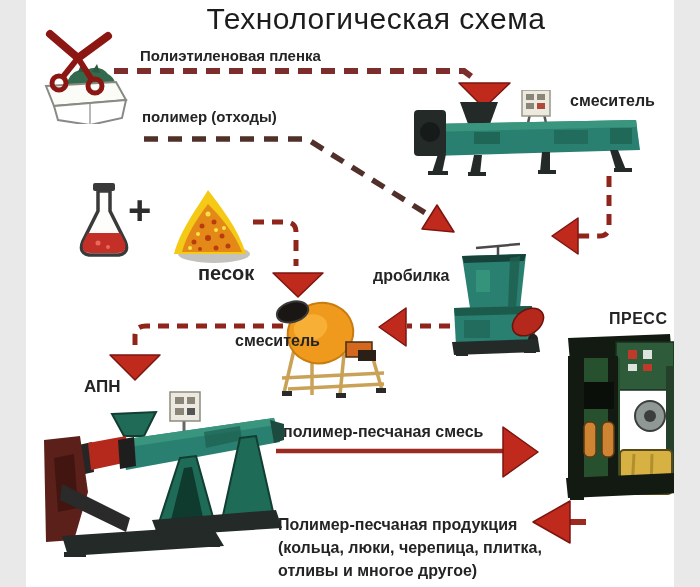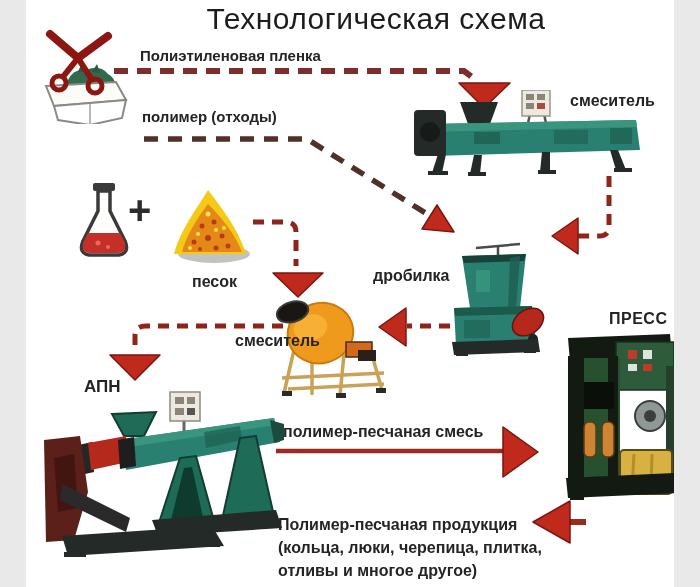--- a/index.html
+++ b/index.html
@@ -14,21 +14,21 @@
   .label{
     position:absolute;font-weight:700;color:var(--c-text_dark,#242424);
     font-size:15px;line-height:19px;white-space:pre-line;z-index:5;
   }
   .lbl-film{left:86px;top:46px;margin-left:28px;}
   .lbl-waste{left:116px;top:107px;}
   .lbl-extruder{left:544px;top:91px;font-size:16px;}
   .lbl-crusher{left:347px;top:266px;font-size:16px;}
   .lbl-pigment{left:36px;top:264px;}
   .lbl-plus{left:102px;top:190px;font-size:40px;line-height:40px;color:#2d2d2d;}
-  .lbl-sand{left:166px;top:264px;font-size:16px;margin-top:8px;}
+  .lbl-sand{left:172px;top:264px;font-size:20px;}
   .lbl-mixer{left:177px;top:331px;font-size:16px;margin-left:32px;}
   .lbl-apn{left:58px;top:377px;font-size:17px;}
   .lbl-press{left:583px;top:309px;font-size:16px;letter-spacing:.5px;}
   .lbl-mixture{left:257px;top:422px;font-size:16px;}
   .lbl-products{left:252px;top:513px;font-size:16px;line-height:23px;}
   svg{position:absolute;z-index:2;}
   .overlay{left:0;top:0;z-index:1;}
   
   .dash{fill:none;stroke-linecap:butt;}
   .d-film{stroke:var(--c-dash_film,#7d2d2b);stroke-width:6;stroke-dasharray:14 9;}

